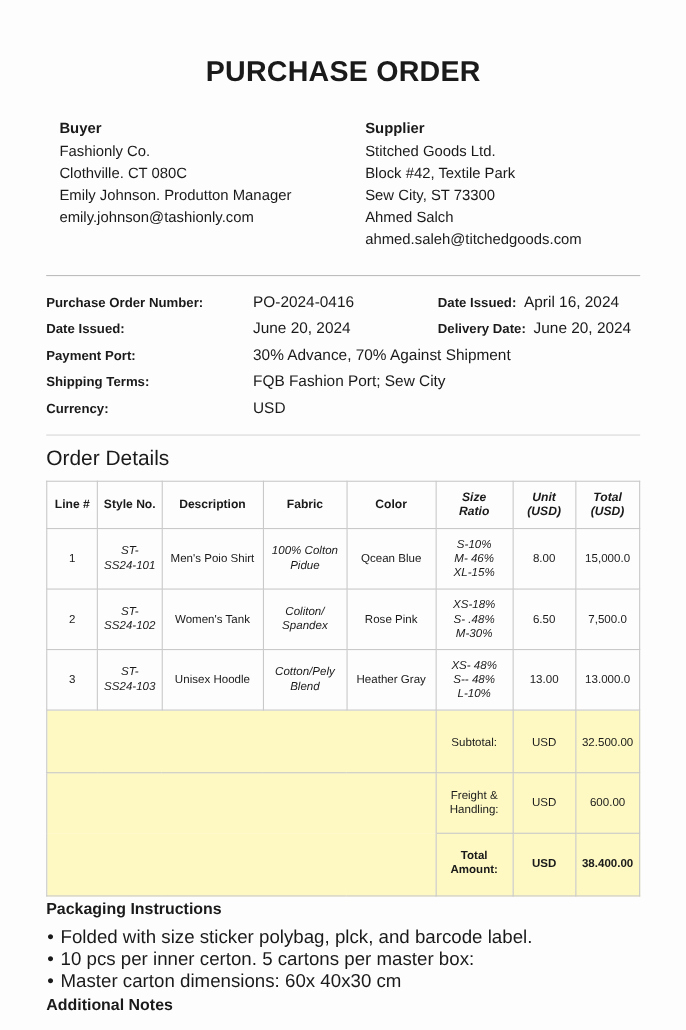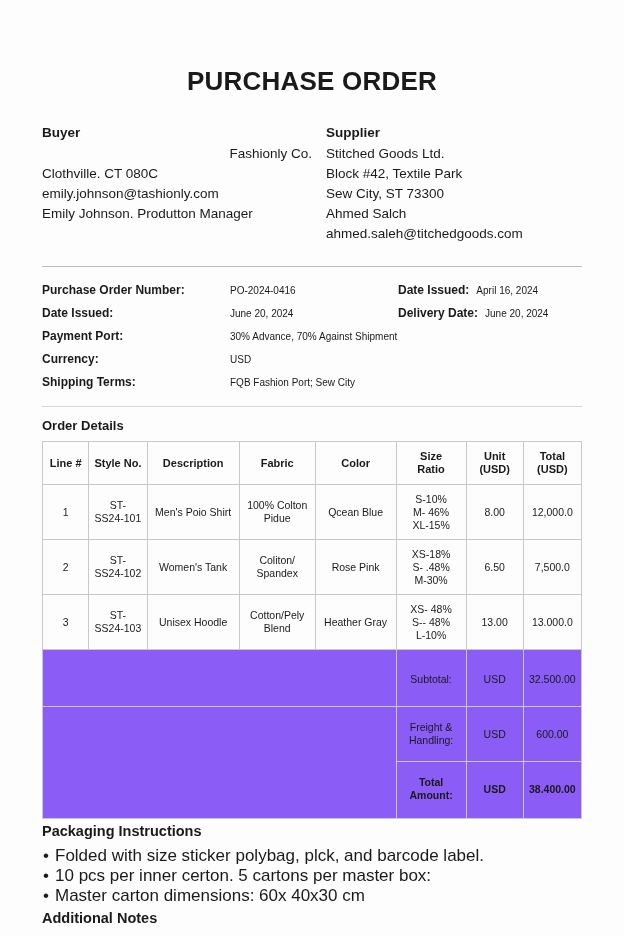--- a/index.html
+++ b/index.html
@@ -22,45 +22,46 @@
     padding: 0 42px;
   }
 
   
   .doc-title {
     text-align: center;
     font-size: 26px;
     font-weight: bold;
     letter-spacing: 0.2px;
     margin: 0;
-    padding-top: 66px;
+    padding-top: 50px;
     padding-bottom: 0;
   }
 
   
   .parties {
     display: flex;
     margin-top: 28px;
+    margin-left: 12px;
   }
   .party {
     width: 50%;
     box-sizing: border-box;
   }
   .party.right { padding-left: 14px; }
   .party-heading {
     font-size: 13.5px;
     font-weight: bold;
     margin-bottom: 4px;
   }
   .party-line {
     font-size: 13.5px;
     line-height: 20px;
     white-space: nowrap;
   }
-  .party-line.strongish { font-weight: 500; text-align: right; }
+  .party-line.strongish { font-weight: 500; }
 
   
   .rule {
     border: 0;
     border-top: 1px solid #bdbdbd;
     margin: 0;
   }
   .rule.light {
     border-top: 1px solid #d8d8d8;
   }
@@ -87,28 +88,28 @@
     align-items: baseline;
   }
   .meta-label {
     font-size: 12px;
     font-weight: bold;
     white-space: nowrap;
   }
   .meta-left .meta-label { width: 188px; flex: 0 0 188px; }
   .meta-right .meta-label { margin-right: 7px; }
   .meta-value {
-    font-size: 10px;
+    font-size: 14px;
     white-space: nowrap;
   }
 
   
   .section-heading {
-    font-size: 13px;
-    font-weight: bold;
+    font-size: 19px;
+    font-weight: normal;
     margin: 11px 0 8px 0;
   }
 
   
   table.order {
     width: 100%;
     border-collapse: collapse;
     table-layout: fixed;
   }
   table.order th,
@@ -128,21 +129,21 @@
   table.order td { height: 44px; }
   .col-line   { width: 8.6%; }
   .col-style  { width: 10.8%; }
   .col-desc   { width: 17.1%; }
   .col-fabric { width: 14.1%; }
   .col-color  { width: 15.0%; }
   .col-size   { width: 13.0%; }
   .col-unit   { width: 10.6%; }
   .col-total  { width: 10.8%; }
 
-  .cell-stack > span { display: block; }
+  .cell-stack > span { display: block; font-style: italic; }
 
   
   .totals-spacer {
     border-left: 1px solid #c9c9c9;
     border-bottom: 1px solid #c9c9c9;
     border-top: 1px solid #c9c9c9;
     border-right: none;
   }
   td.totals-label {
     text-align: right;
@@ -173,21 +174,21 @@
     height: auto;
     padding-top: 2px;
     padding-bottom: 2px;
   }
   tr.totals-first td { padding-top: 7px; }
   tr.totals-last td {
     padding-bottom: 7px;
     border-bottom: 1px solid #c9c9c9;
     font-weight: bold;
   }
-  tr.totals-row td { background: #8b5cf6; }
+  tr.totals-row td { background: #fef9c3; }
 
   
   .block-heading {
     font-size: 14.5px;
     font-weight: bold;
     margin: 4px 0 7px 0;
   }
   ul.bullets {
     list-style: none;
     margin: 0;
@@ -211,22 +212,22 @@
 
 <div class="page">
 
   <h1 class="doc-title">PURCHASE ORDER</h1>
 
   <div class="parties">
     <div class="party left">
       <div class="party-heading">Buyer</div>
       <div class="party-line strongish">Fashionly Co.</div>
       <div class="party-line">Clothville. CT 080C</div>
+      <div class="party-line">Emily Johnson. Produtton Manager</div>
       <div class="party-line">emily.johnson@tashionly.com</div>
-      <div class="party-line">Emily Johnson. Produtton Manager</div>
     </div>
     <div class="party right">
       <div class="party-heading">Supplier</div>
       <div class="party-line">Stitched Goods Ltd.</div>
       <div class="party-line">Block #42, Textile Park</div>
       <div class="party-line">Sew City, ST 73300</div>
       <div class="party-line">Ahmed Salch</div>
       <div class="party-line">ahmed.saleh@titchedgoods.com</div>
     </div>
   </div>
@@ -255,28 +256,28 @@
       </div>
     </div>
     <div class="meta-row">
       <div class="meta-left">
         <span class="meta-label">Payment Port:</span>
         <span class="meta-value">30% Advance, 70% Against Shipment</span>
       </div>
     </div>
     <div class="meta-row">
       <div class="meta-left">
+        <span class="meta-label">Shipping Terms:</span>
+        <span class="meta-value">FQB Fashion Port; Sew City</span>
+      </div>
+    </div>
+    <div class="meta-row">
+      <div class="meta-left">
         <span class="meta-label">Currency:</span>
         <span class="meta-value">USD</span>
-      </div>
-    </div>
-    <div class="meta-row">
-      <div class="meta-left">
-        <span class="meta-label">Shipping Terms:</span>
-        <span class="meta-value">FQB Fashion Port; Sew City</span>
       </div>
     </div>
   </div>
 
   <hr class="rule light rule-meta-bottom">
 
   <div class="section-heading">Order Details</div>
 
   <table class="order">
     <colgroup>
@@ -322,21 +323,21 @@
           <span>100% Colton</span>
           <span>Pidue</span>
         </td>
         <td>Qcean Blue</td>
         <td class="cell-stack">
           <span>S-10%</span>
           <span>M- 46%</span>
           <span>XL-15%</span>
         </td>
         <td>8.00</td>
-        <td>12,000.0</td>
+        <td>15,000.0</td>
       </tr>
       <tr>
         <td>2</td>
         <td class="cell-stack">
           <span>ST-</span>
           <span>SS24-102</span>
         </td>
         <td>Women's Tank</td>
         <td class="cell-stack">
           <span>Coliton/</span>

